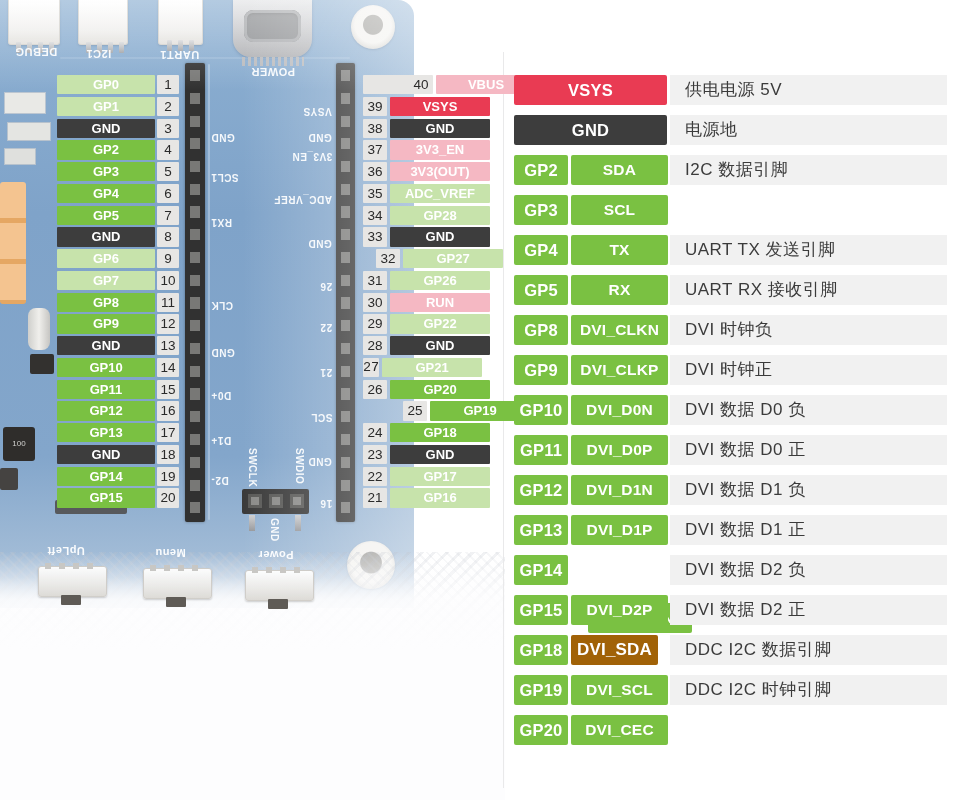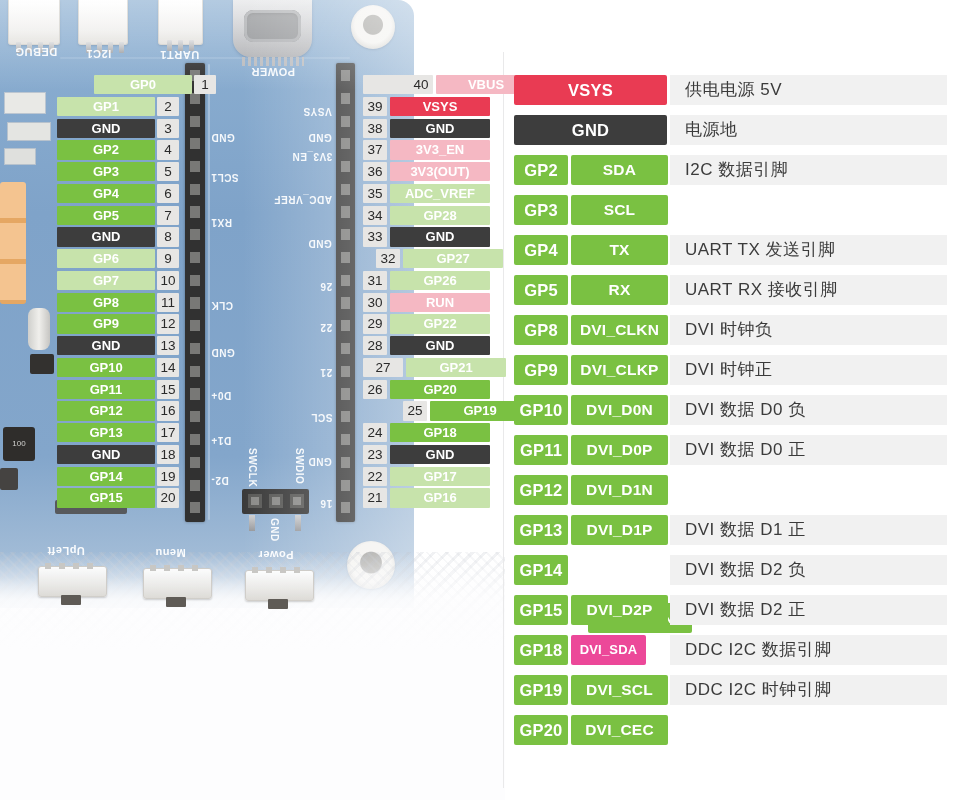--- a/index.html
+++ b/index.html
@@ -167,21 +167,21 @@
     <div class="sw" style="left:143px;top:568px;"></div>
     <div class="sw" style="left:245px;top:570px;"></div>
     <div class="silk" style="left:47px;top:545px;font-size:11px;color:rgba(255,255,255,.95);">UpLeft</div>
     <div class="silk" style="left:155px;top:547px;font-size:11px;color:rgba(255,255,255,.95);">Menu</div>
     <div class="silk" style="left:258px;top:549px;font-size:11px;color:rgba(255,255,255,.95);">Power</div>
 
     <div class="edge-line"></div>
   </div>
 
   <div id="pinout-left">
-      <div class="prow" style="left:57px;top:75.0px;margin-left:37px;">
+      <div class="prow" style="left:57px;top:75.0px;">
         <div class="pcell" style="width:98px;background:#c7e3ab;">GP0</div>
         <div class="pcell pnum" style="width:22px;">1</div>
       </div>
       <div class="prow" style="left:57px;top:96.8px;">
         <div class="pcell" style="width:98px;background:#c7e3ab;">GP1</div>
         <div class="pcell pnum" style="width:22px;">2</div>
       </div>
       <div class="prow" style="left:57px;top:118.5px;">
         <div class="pcell" style="width:98px;background:#3d3d3d;">GND</div>
         <div class="pcell pnum" style="width:22px;">3</div>
@@ -302,21 +302,21 @@
       </div>
       <div class="prow" style="left:363px;top:314.3px;gap:3px;">
         <div class="pcell pnum" style="width:24px;">29</div>
         <div class="pcell" style="width:100px;background:#c7e3ab;">GP22</div>
       </div>
       <div class="prow" style="left:363px;top:336.0px;gap:3px;">
         <div class="pcell pnum" style="width:24px;">28</div>
         <div class="pcell" style="width:100px;background:#3d3d3d;">GND</div>
       </div>
       <div class="prow" style="left:363px;top:357.8px;gap:3px;">
-        <div class="pcell pnum" style="width:40px;">27</div>
+        <div class="pcell pnum" style="width:16px;font-family:Liberation Mono, monospace;">27</div>
         <div class="pcell" style="width:100px;background:#c7e3ab;">GP21</div>
       </div>
       <div class="prow" style="left:363px;top:379.5px;gap:3px;">
         <div class="pcell pnum" style="width:24px;">26</div>
         <div class="pcell" style="width:100px;background:#7ac142;">GP20</div>
       </div>
       <div class="prow" style="left:363px;top:401.3px;gap:3px;padding-left:40px;">
         <div class="pcell pnum" style="width:24px;">25</div>
         <div class="pcell" style="width:100px;background:#7ac142;">GP19</div>
       </div>
@@ -382,39 +382,40 @@
         <div class="ldesc">DVI 数据 D0 负</div>
       </div>
       <div class="lrow" style="top:435px;">
         <div class="lbadge" style="left:0;width:54px;background:#7ac142;">GP11</div>
         <div class="lbadge" style="left:57px;width:97px;background:#7ac142;font-size:15.5px;">DVI_D0P</div>
         <div class="ldesc">DVI 数据 D0 正</div>
       </div>
       <div class="lrow" style="top:475px;">
         <div class="lbadge" style="left:0;width:54px;background:#7ac142;">GP12</div>
         <div class="lbadge" style="left:57px;width:97px;background:#7ac142;font-size:15.5px;">DVI_D1N</div>
+        <div class="ldesc">DVI 数据 D1 负</div>
       </div>
       <div class="lrow" style="top:515px;">
         <div class="lbadge" style="left:0;width:54px;background:#7ac142;">GP13</div>
         <div class="lbadge" style="left:57px;width:97px;background:#7ac142;font-size:15.5px;">DVI_D1P</div>
         <div class="ldesc">DVI 数据 D1 正</div>
       </div>
       <div class="lrow" style="top:555px;">
         <div class="lbadge" style="left:0;width:54px;background:#7ac142;">GP14</div>
         <div class="lbadge" style="left:74px;width:104px;background:#7ac142;font-size:15.5px;margin-top:48px;">DVI_D2N</div>
         <div class="ldesc">DVI 数据 D2 负</div>
       </div>
       <div class="lrow" style="top:595px;">
         <div class="lbadge" style="left:0;width:54px;background:#7ac142;">GP15</div>
         <div class="lbadge" style="left:57px;width:97px;background:#7ac142;font-size:15.5px;">DVI_D2P</div>
         <div class="ldesc">DVI 数据 D2 正</div>
       </div>
       <div class="lrow" style="top:635px;">
         <div class="lbadge" style="left:0;width:54px;background:#7ac142;">GP18</div>
-        <div class="lbadge" style="left:57px;width:75px;background:#ec4899;font-size:13px;">DVI_SDA</div>
+        <div class="lbadge" style="left:57px;width:87px;background:#a16207;font-size:17px;">DVI_SDA</div>
         <div class="ldesc">DDC I2C 数据引脚</div>
       </div>
       <div class="lrow" style="top:675px;">
         <div class="lbadge" style="left:0;width:54px;background:#7ac142;">GP19</div>
         <div class="lbadge" style="left:57px;width:97px;background:#7ac142;font-size:15.5px;">DVI_SCL</div>
         <div class="ldesc">DDC I2C 时钟引脚</div>
       </div>
       <div class="lrow" style="top:715px;">
         <div class="lbadge" style="left:0;width:54px;background:#7ac142;">GP20</div>
         <div class="lbadge" style="left:57px;width:97px;background:#7ac142;font-size:15.5px;">DVI_CEC</div>

